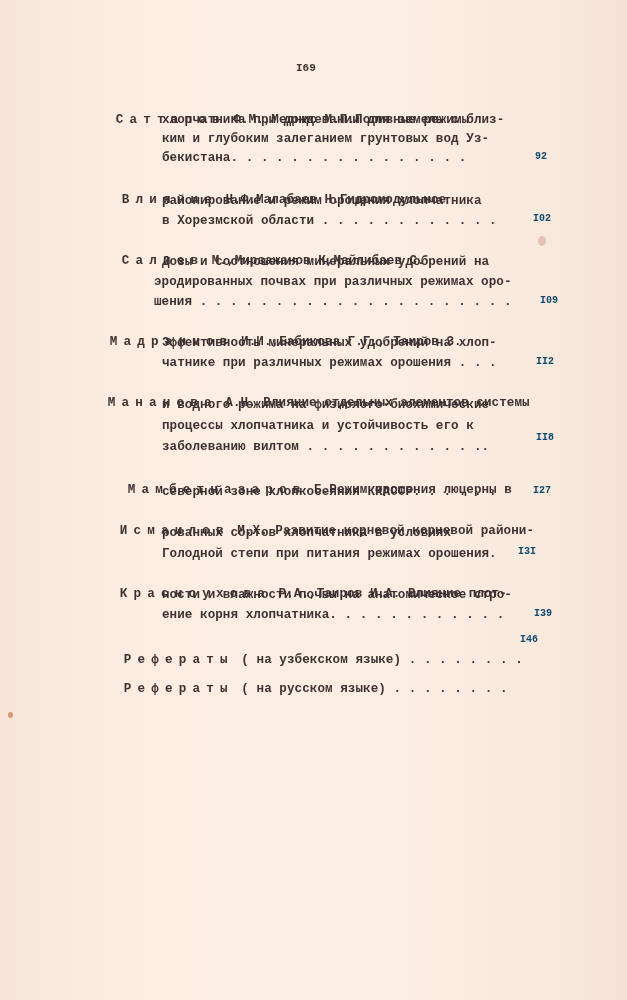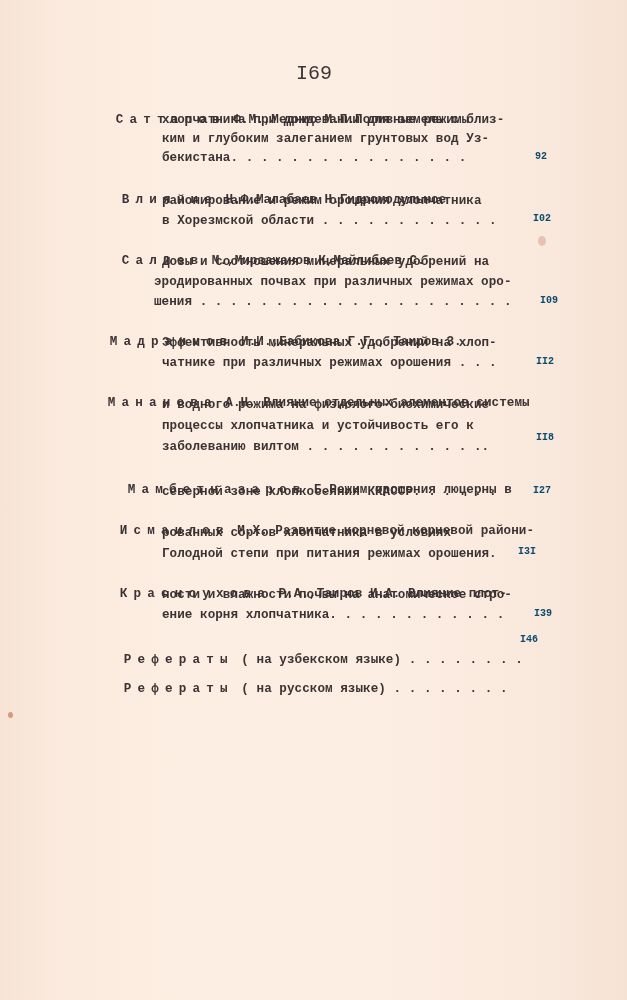--- a/index.html
+++ b/index.html
@@ -3,21 +3,21 @@
 <meta charset="utf-8">
 <style>
   html, body { margin:0; padding:0; }
   body {
     width:627px; height:1000px; overflow:hidden; position:relative;
     background: linear-gradient(90deg, #f7e4d6 0%, #fbebdf 12%, #fdeee3 35%, #fcede2 65%, #f9e8dc 88%, #f6e2d5 100%);
     font-family: "Liberation Mono", "DejaVu Sans Mono", monospace;
     color:#3a3232;
   }
   .page { position:absolute; left:0; top:0; width:627px; height:1000px; }
-  .pnum { position:absolute; left:296px; top:62px; font-size:20px; font-weight:normal; color:#3d3535; }
+  .pnum { position:absolute; left:296px; top:62px; font-size:11px; font-weight:bold; color:#3d3535; }
   .line { position:absolute; white-space:pre; font-size:12.6px; font-weight:bold; line-height:19px; letter-spacing:0.05px; color:#3b3333; }
   .spaced { letter-spacing:6.2px; }
   .num { position:absolute; font-size:10px; font-weight:bold; color:#0c4a6e; white-space:pre; }
   .stain { position:absolute; border-radius:50%; }
 </style>
 </head>
 <body>
 
 <div class="page">
 

